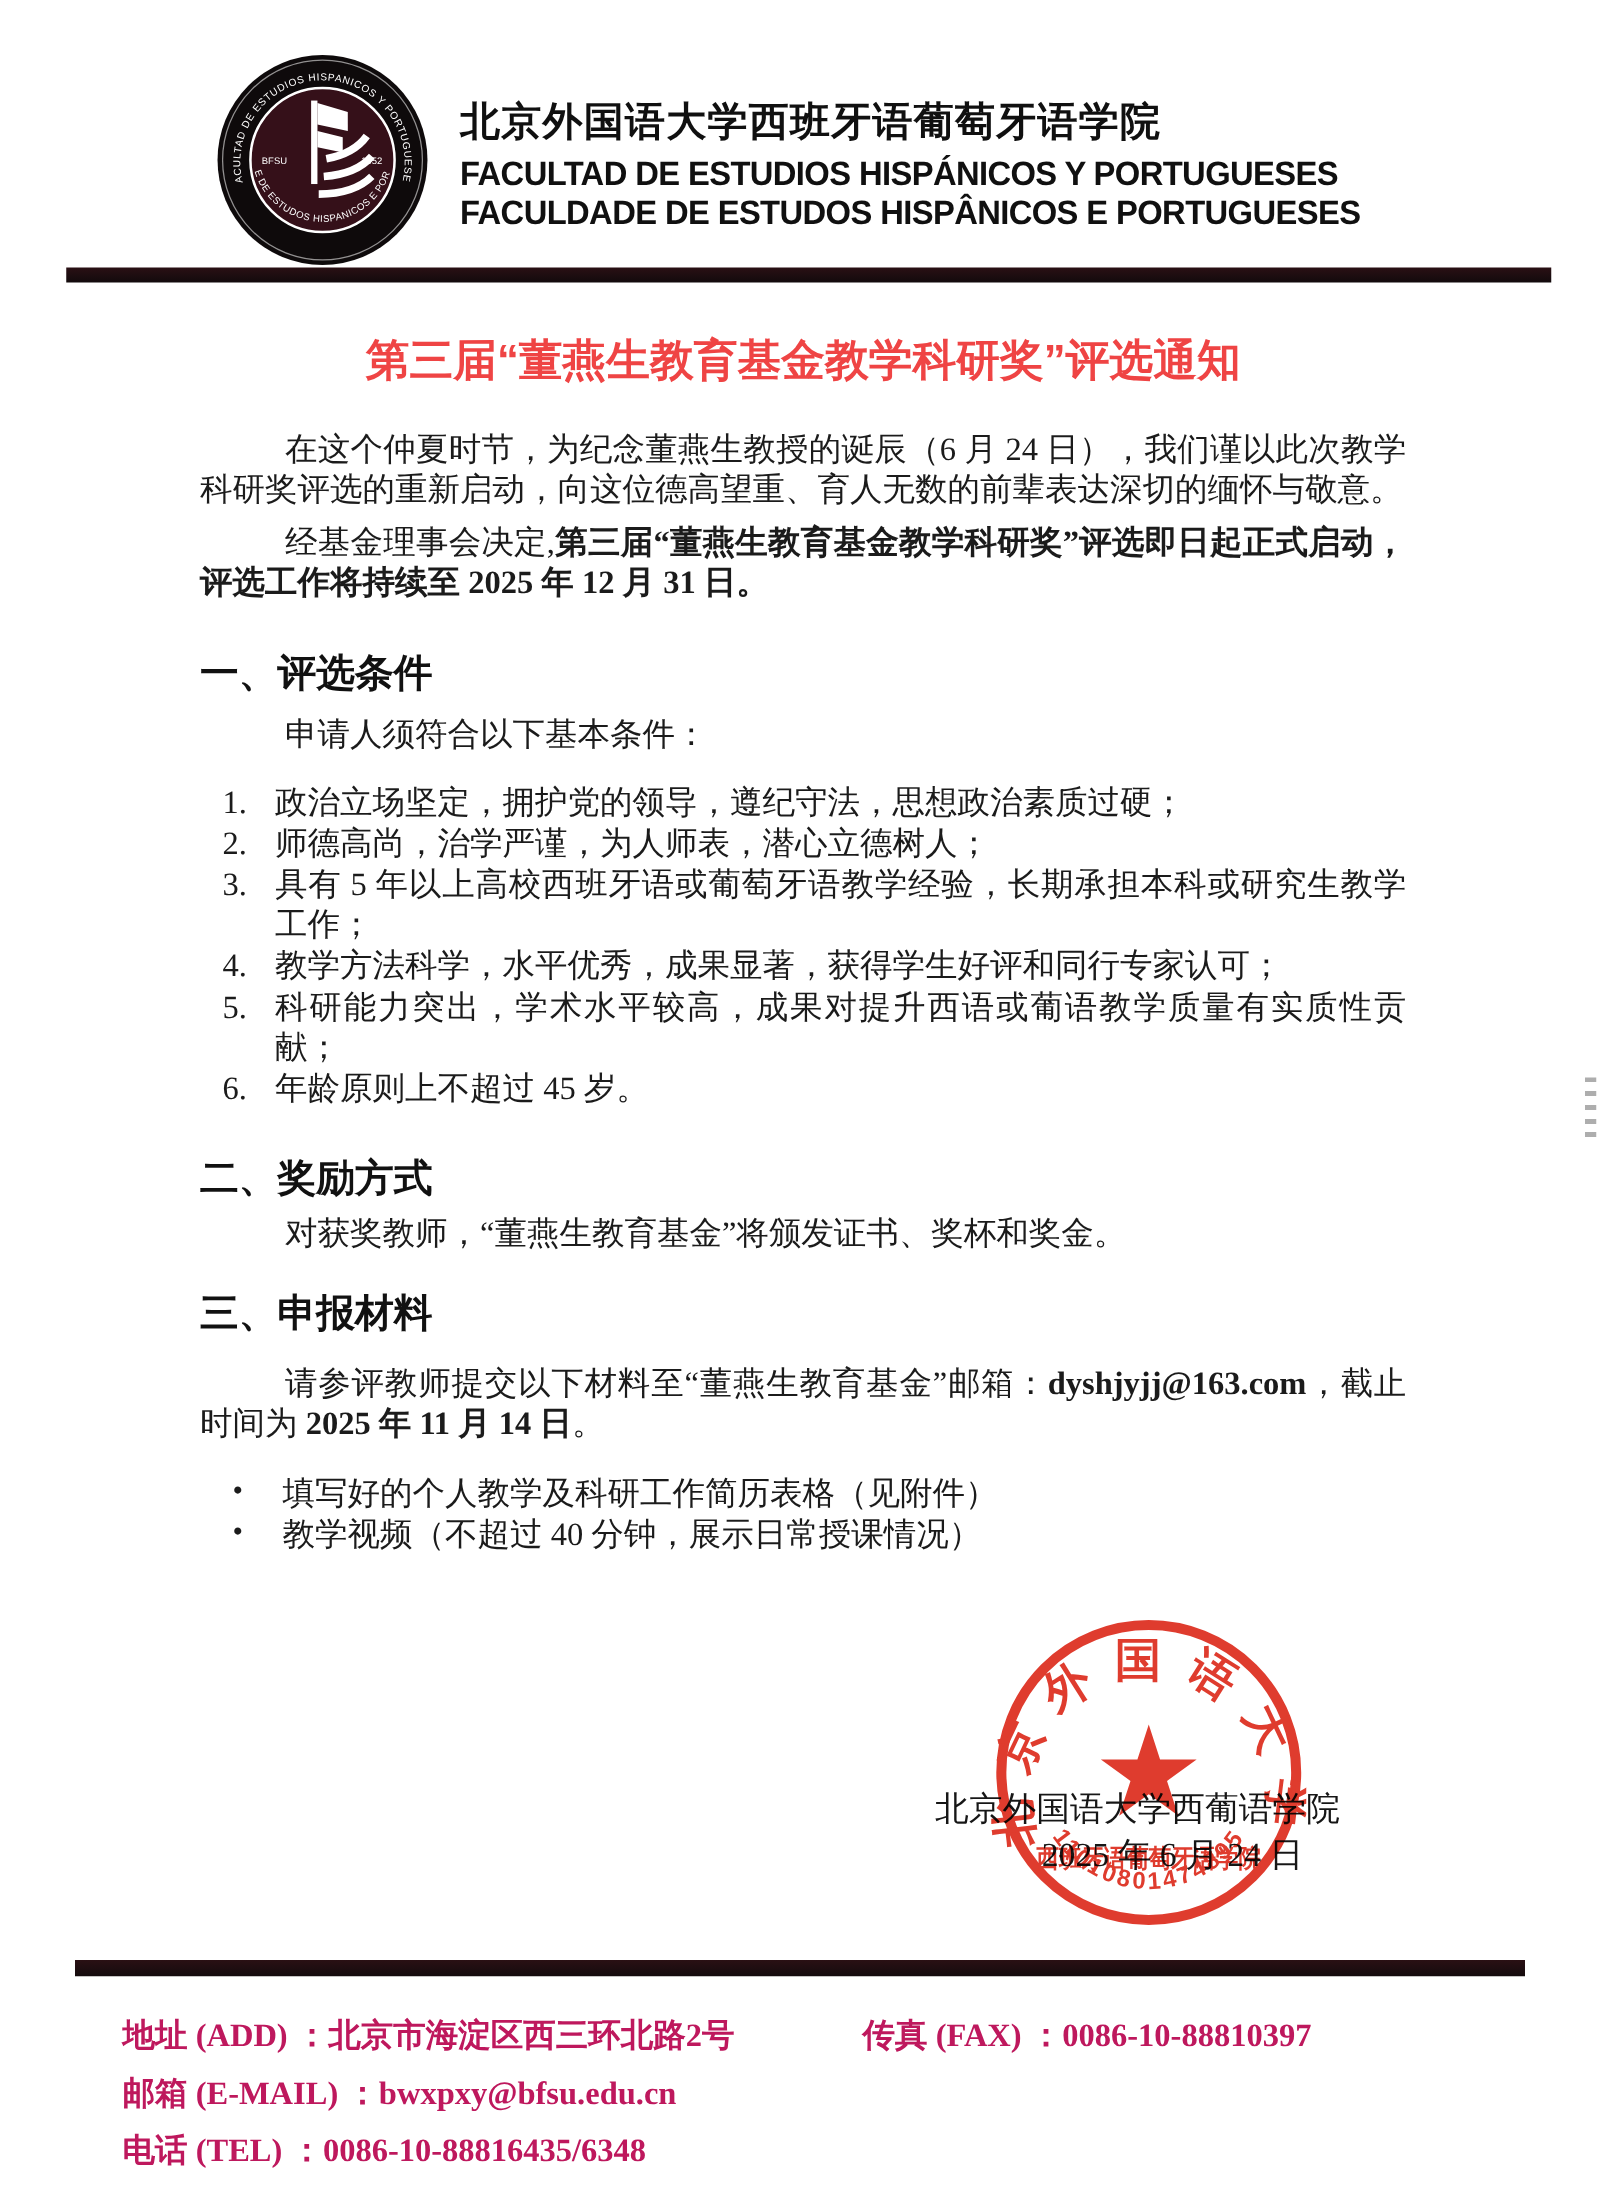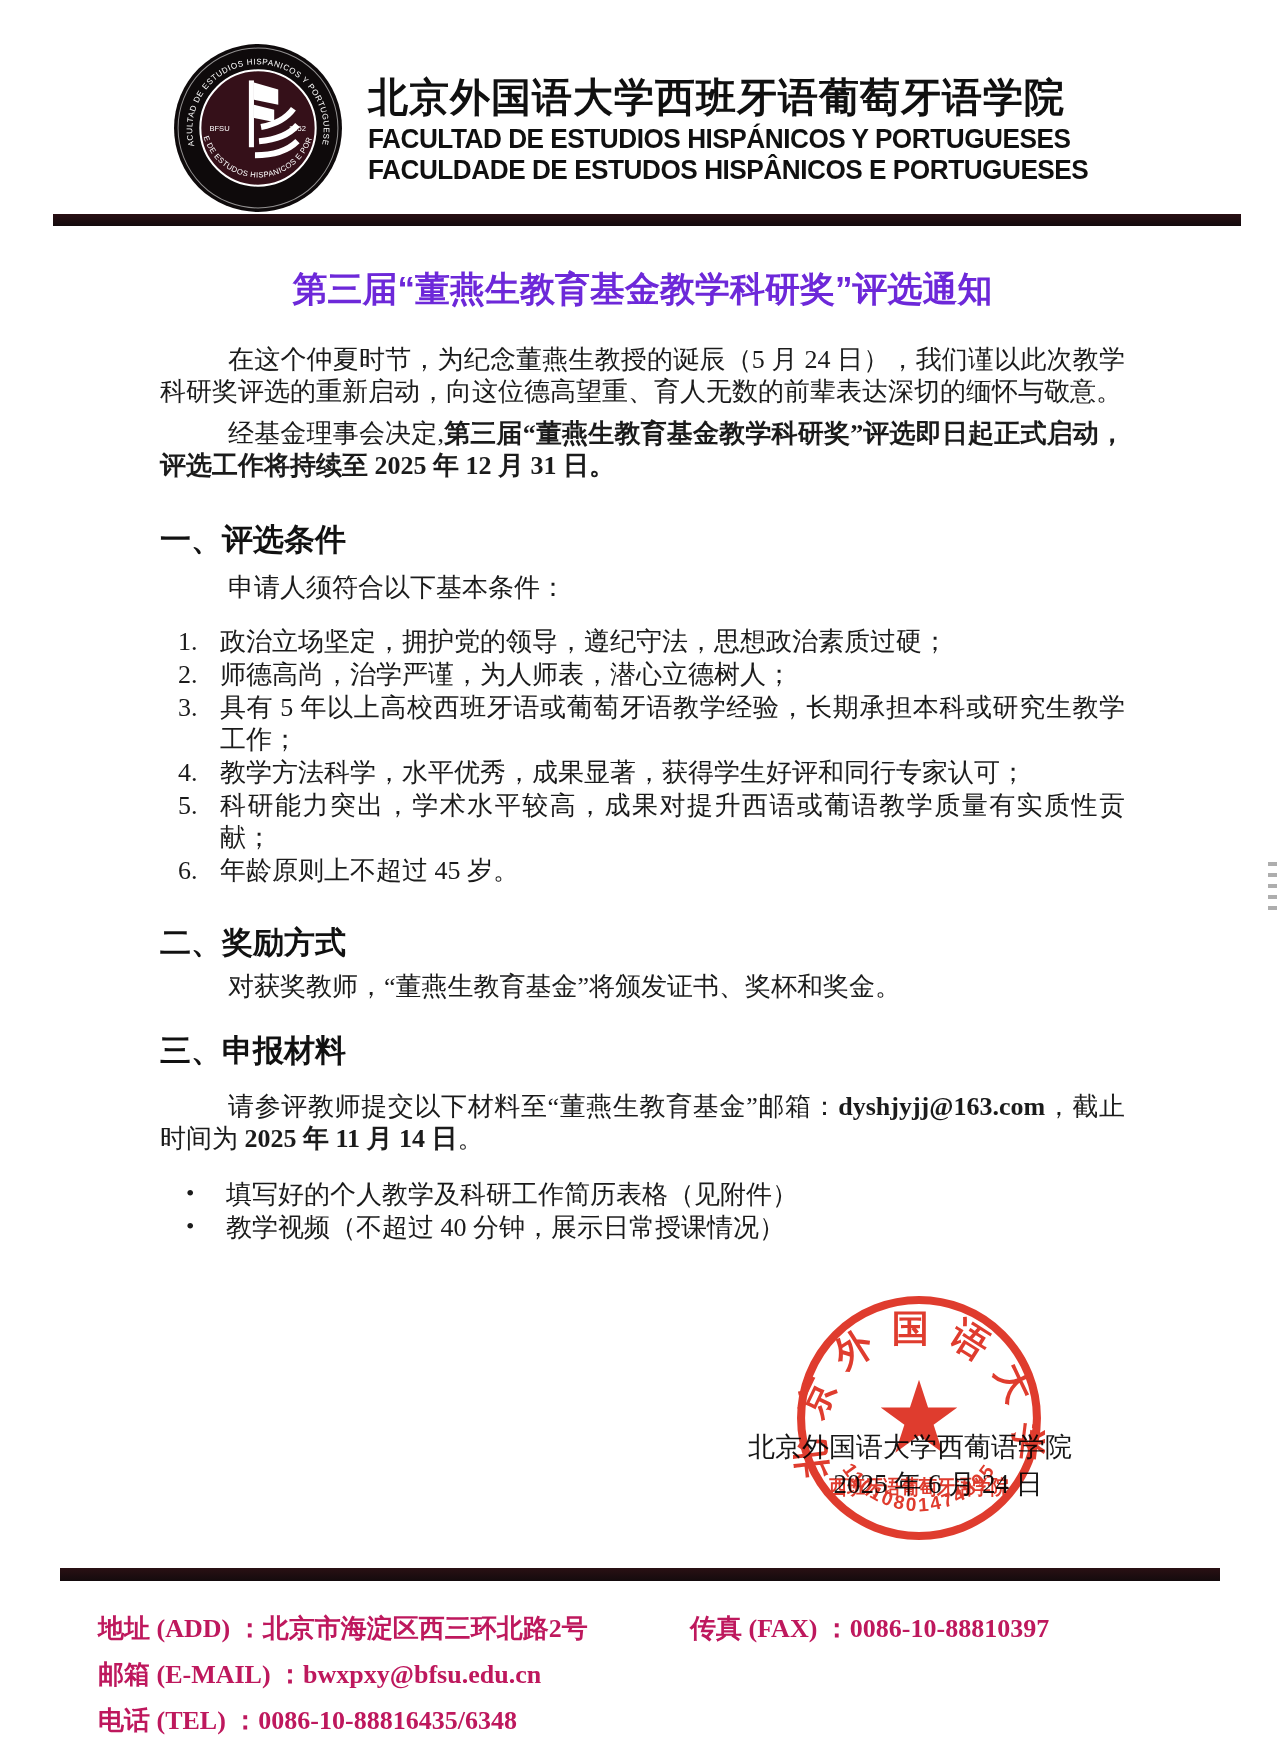--- a/index.html
+++ b/index.html
@@ -13,21 +13,21 @@
   }
   
   .header{
     position:absolute;top:42px;left:172px;right:30px;
     display:flex;align-items:center;gap:24px;
   }
   .logo{flex:0 0 172px;width:172px;height:172px;}
   .h-titles{display:flex;flex-direction:column;}
   .h-cn{
     font-family:"Liberation Sans","DejaVu Sans",sans-serif;
-    font-weight:bold;font-size:40px;line-height:54px;color:#101010;letter-spacing:1px;
+    font-weight:bold;font-size:32px;line-height:54px;color:#101010;letter-spacing:1px;
     white-space:nowrap;
   }
   .h-es,.h-pt{
     font-family:"Liberation Sans","DejaVu Sans",sans-serif;
     font-weight:bold;font-size:27px;line-height:31px;color:#101010;
     letter-spacing:-0.5px;white-space:nowrap;transform-origin:left center;transform:scaleX(.97);
   }
   .rule-top{
     position:absolute;top:214px;left:53px;width:1188px;height:12px;
     background:linear-gradient(#2a1014,#120a0c);
@@ -37,21 +37,21 @@
     background:linear-gradient(#2a1014,#140b0d);
   }
   
   .main{
     position:absolute;top:240px;left:160px;width:965px;
     font-size:26px;line-height:32px;text-align:justify;
   }
   .doc-title{
     margin:26px 0 0 0;
     font-family:"Liberation Sans","DejaVu Sans",sans-serif;
-    font-weight:bold;font-size:35px;line-height:46px;text-align:center;color:#6d28d9;
+    font-weight:bold;font-size:35px;line-height:46px;text-align:center;color:#ef4444;
   }
   p{margin:0;}
   .indent{text-indent:68px;}
   .p-intro{margin-top:32px;}
   .p-decision{margin-top:10px;}
   .b{font-weight:bold;}
   h2{
     margin:0;
     font-family:"Liberation Sans","DejaVu Sans",sans-serif;
     font-weight:bold;font-size:31px;line-height:40px;color:#111;text-align:left;
@@ -143,21 +143,21 @@
       <div class="h-pt">FACULDADE DE ESTUDOS HISPÂNICOS E PORTUGUESES</div>
     </div>
   </div>
 
   <div class="rule-top"></div>
 
   <div class="main">
 
     <h1 class="doc-title">第三届“董燕生教育基金教学科研奖”评选通知</h1>
 
-    <p class="indent p-intro">在这个仲夏时节，为纪念董燕生教授的诞辰（5 月 24 日），我们谨以此次教学科研奖评选的重新启动，向这位德高望重、育人无数的前辈表达深切的缅怀与敬意。</p>
+    <p class="indent p-intro">在这个仲夏时节，为纪念董燕生教授的诞辰（6 月 24 日），我们谨以此次教学科研奖评选的重新启动，向这位德高望重、育人无数的前辈表达深切的缅怀与敬意。</p>
 
     <p class="indent p-decision"><span>经基金理事会决定,</span><span class="b">第三届“董燕生教育基金教学科研奖”评选即日起正式启动，评选工作将持续至 2025 年 12 月 31 日。</span></p>
 
     <h2 class="h2-1">一、评选条件</h2>
     <p class="indent p-lead">申请人须符合以下基本条件：</p>
 
     <ol class="conditions">
       <li>政治立场坚定，拥护党的领导，遵纪守法，思想政治素质过硬；</li>
       <li>师德高尚，治学严谨，为人师表，潜心立德树人；</li>
       <li>具有 5 年以上高校西班牙语或葡萄牙语教学经验，长期承担本科或研究生教学工作；</li>

